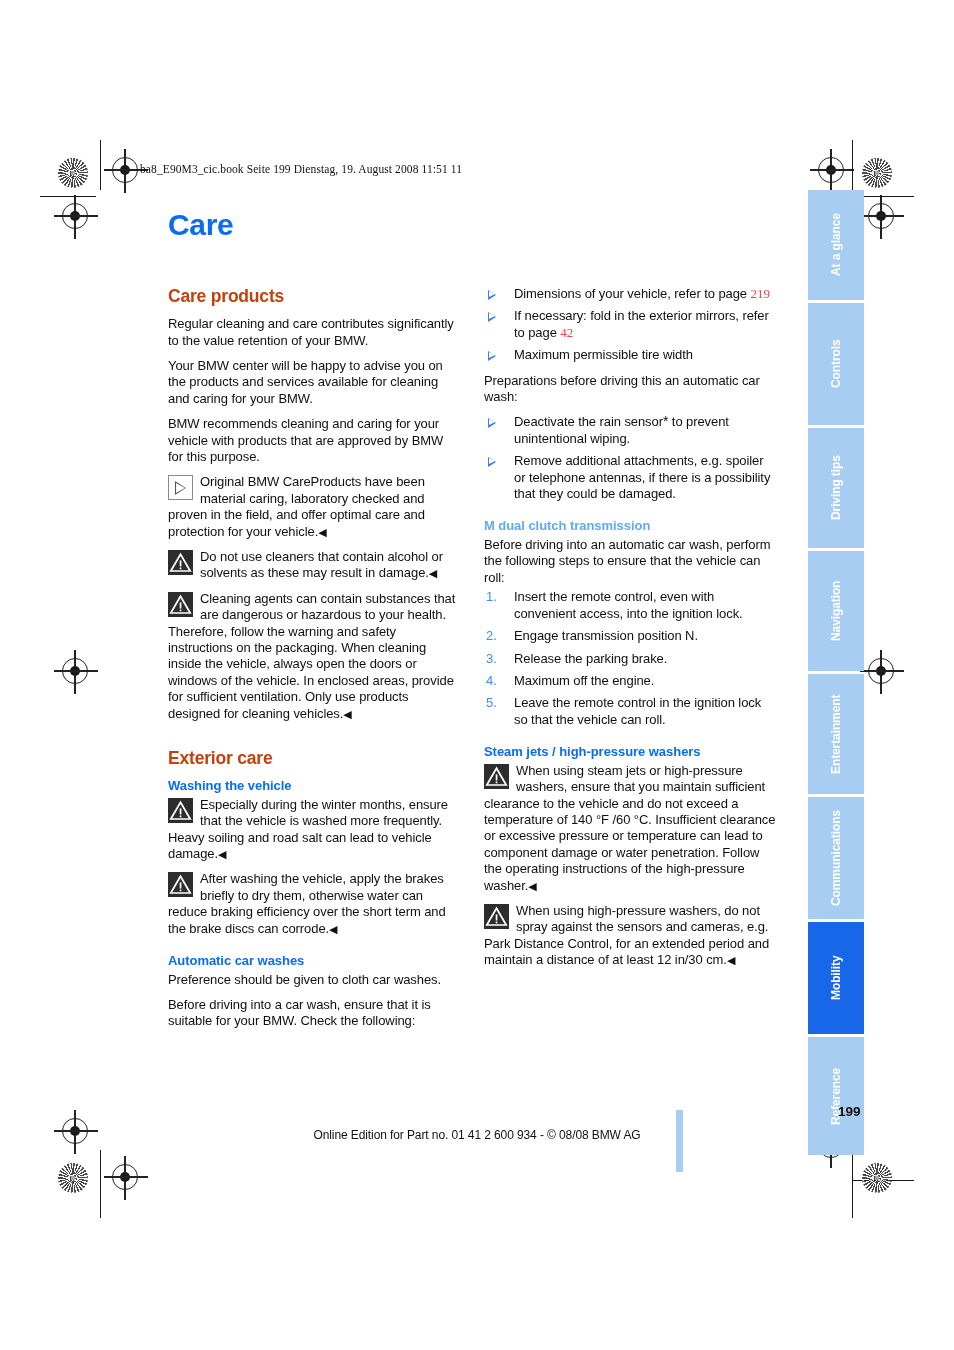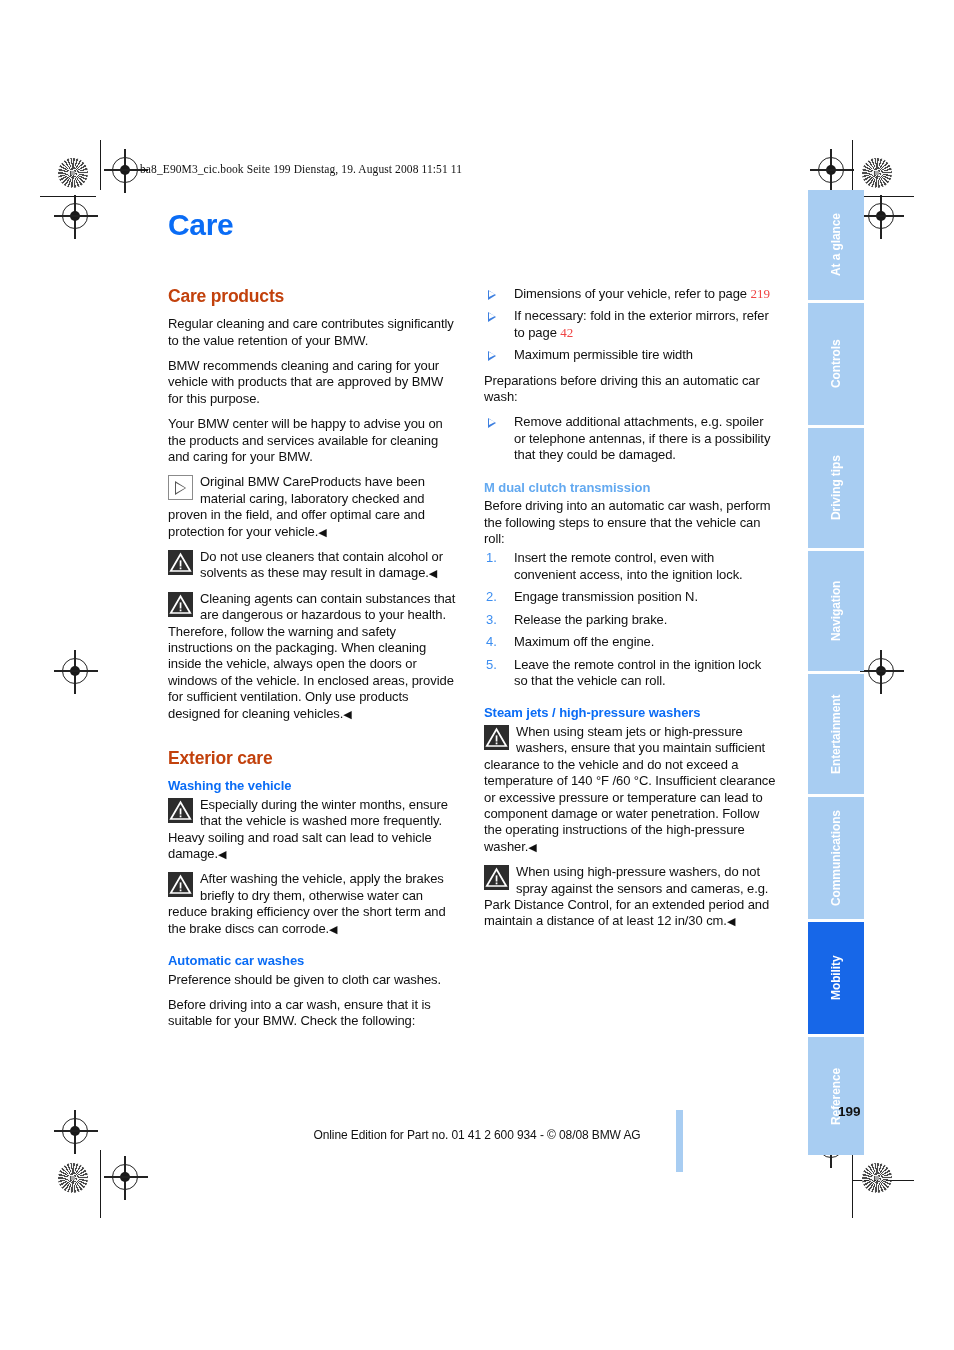--- a/index.html
+++ b/index.html
@@ -331,22 +331,22 @@
   <h1 class="chapter-title">Care</h1>
 </div>
 
 <div class="columns">
 
   <div class="col col-left">
 
     <h2 class="sec">Care products</h2>
 
     <p class="body">Regular cleaning and care contributes significantly to the value retention of your BMW.</p>
+    <p class="body">Your BMW center will be happy to advise you on the products and services available for cleaning and caring for your BMW.</p>
     <p class="body">BMW recommends cleaning and caring for your vehicle with products that are approved by BMW for this purpose.</p>
-    <p class="body">Your BMW center will be happy to advise you on the products and services available for cleaning and caring for your BMW.</p>
 
     <p class="noted">
       <span class="icon-note">
         <span class="tri"></span>
           <span class="tri-in"></span>
       </span><span>Original BMW CareProducts have been material caring, laboratory checked and proven in the field, and offer optimal care and protection for your vehicle.</span><span class="endmark">◀</span>
     </p>
 
     <p class="noted">
       <span class="icon-warn">
@@ -408,20 +408,23 @@
       </li>
       <li>
         <span class="bullet"></span><span class="bullet-in"></span><span>Maximum permissible tire width</span>
       </li>
     </ul>
 
     <p class="body">Preparations before driving this an automatic car wash:</p>
 
     <ul class="tri-list">
       <li>
+        <span class="bullet"></span><span class="bullet-in"></span><span>Deactivate the rain sensor</span><span class="ast">*</span><span> to prevent unintentional wiping.</span>
+      </li>
+      <li>
         <span class="bullet"></span><span class="bullet-in"></span><span>Remove additional attachments, e.g. spoiler or telephone antennas, if there is a possibility that they could be damaged.</span>
       </li>
     </ul>
 
     <h3 class="sub light">M dual clutch transmission</h3>
     <p class="body tight">Before driving into an automatic car wash, perform the following steps to ensure that the vehicle can roll:</p>
 
     <ol class="num-list">
       <li>
         <span class="num">1.</span><span>Insert the remote control, even with convenient access, into the ignition lock.</span>

